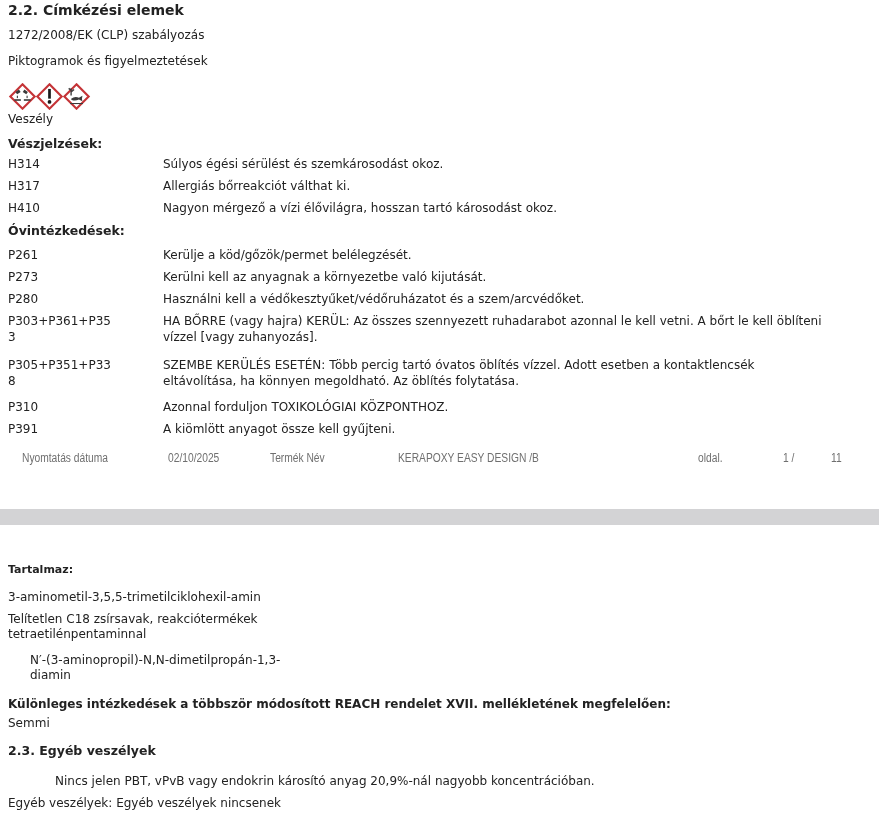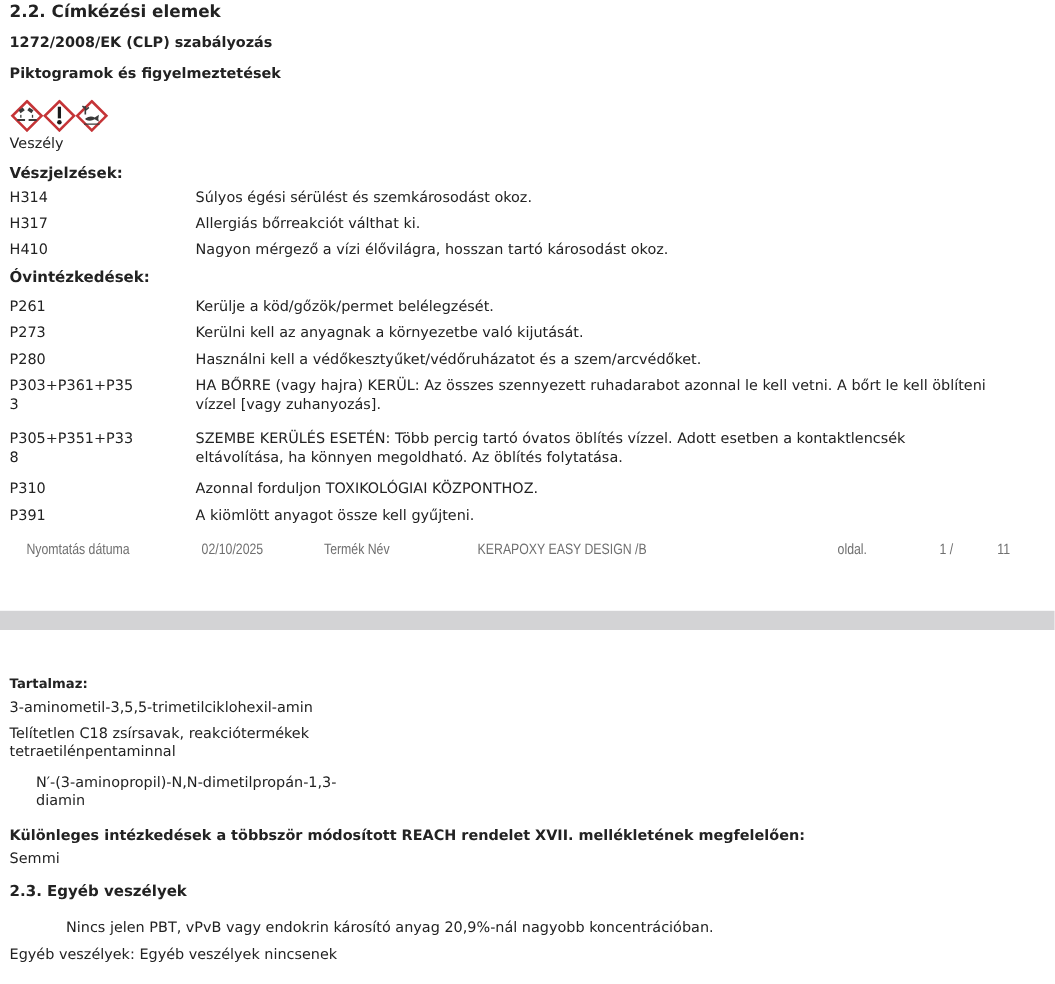--- a/index.html
+++ b/index.html
@@ -9,22 +9,22 @@
     width: 879px;
     height: 820px;
     overflow: hidden;
     background: #ffffff;
     font-family: "DejaVu Sans", sans-serif;
     font-size: 12px;
     color: #222;
     padding: 2px 8px 0 8px;
   }
   .t1 { font-size: 14px; font-weight: bold; line-height: 17px; margin: 0; }
-  .t2 { font-size: 12px; font-weight: bold; line-height: 14px; margin: 9px 0 0 0; }
-  .t2b { font-size: 12px; font-weight: bold; line-height: 14px; margin: 12px 0 0 0; }
+  .t2 { font-size: 12px; font-weight: normal; line-height: 14px; margin: 9px 0 0 0; }
+  .t2b { font-size: 12px; font-weight: normal; line-height: 14px; margin: 12px 0 0 0; }
   .picto-row { margin-top: 15px; height: 29px; display: flex; align-items: flex-start; }
   .picto { width: 29px; height: 27px; margin-right: -2px; }
   .signal { line-height: 15px; margin-top: 0; }
   .sec-head { font-size: 12.5px; font-weight: bold; line-height: 17px; }
   .vesz-head { margin-top: 8px; }
   .rows { margin-top: 4px; }
   .prows { margin-top: 8px; }
   .row { display: flex; margin-bottom: 6px; gap: 48px; }
   .row .code { width: 107px; flex: none; word-break: break-all; line-height: 16px; }
   .row .desc { width: 662px; line-height: 16px; }
@@ -43,21 +43,21 @@
   .f-date-label { left: 14px; }
   .f-date { left: 160px; }
   .f-prod-label { left: 262px; }
   .f-prod { left: 390px; }
   .f-page-label { left: 690px; }
   .f-page-cur { left: 775px; }
   .f-page-tot { left: 823px; }
   .divider { margin: 42px 0 0 -8px; width: 879px; height: 16px; background: #d3d3d5; }
   .contains-head { font-size: 11px; font-weight: bold; line-height: 16px; margin-top: 37px; }
   .contains-item { line-height: 15px; white-space: pre-line; width: 300px; }
-  .ci-1 { margin-top: 4px; }
+  .ci-1 { margin-top: 12px; }
   .ci-2 { margin-top: 7px; }
   .ci-3 { margin-top: 11px; margin-left: 22px; }
   .reach-head { font-size: 12px; font-weight: bold; line-height: 16px; margin-top: 13px; }
   .reach-val { line-height: 15px; margin-top: 4px; }
   .sec23 { font-size: 12.5px; font-weight: bold; line-height: 17px; margin-top: 11px; }
   .pbt { line-height: 15px; margin-top: 15px; padding-left: 47px; }
   .other { line-height: 15px; margin-top: 7px; }
 </style>
 </head>
 <body>

